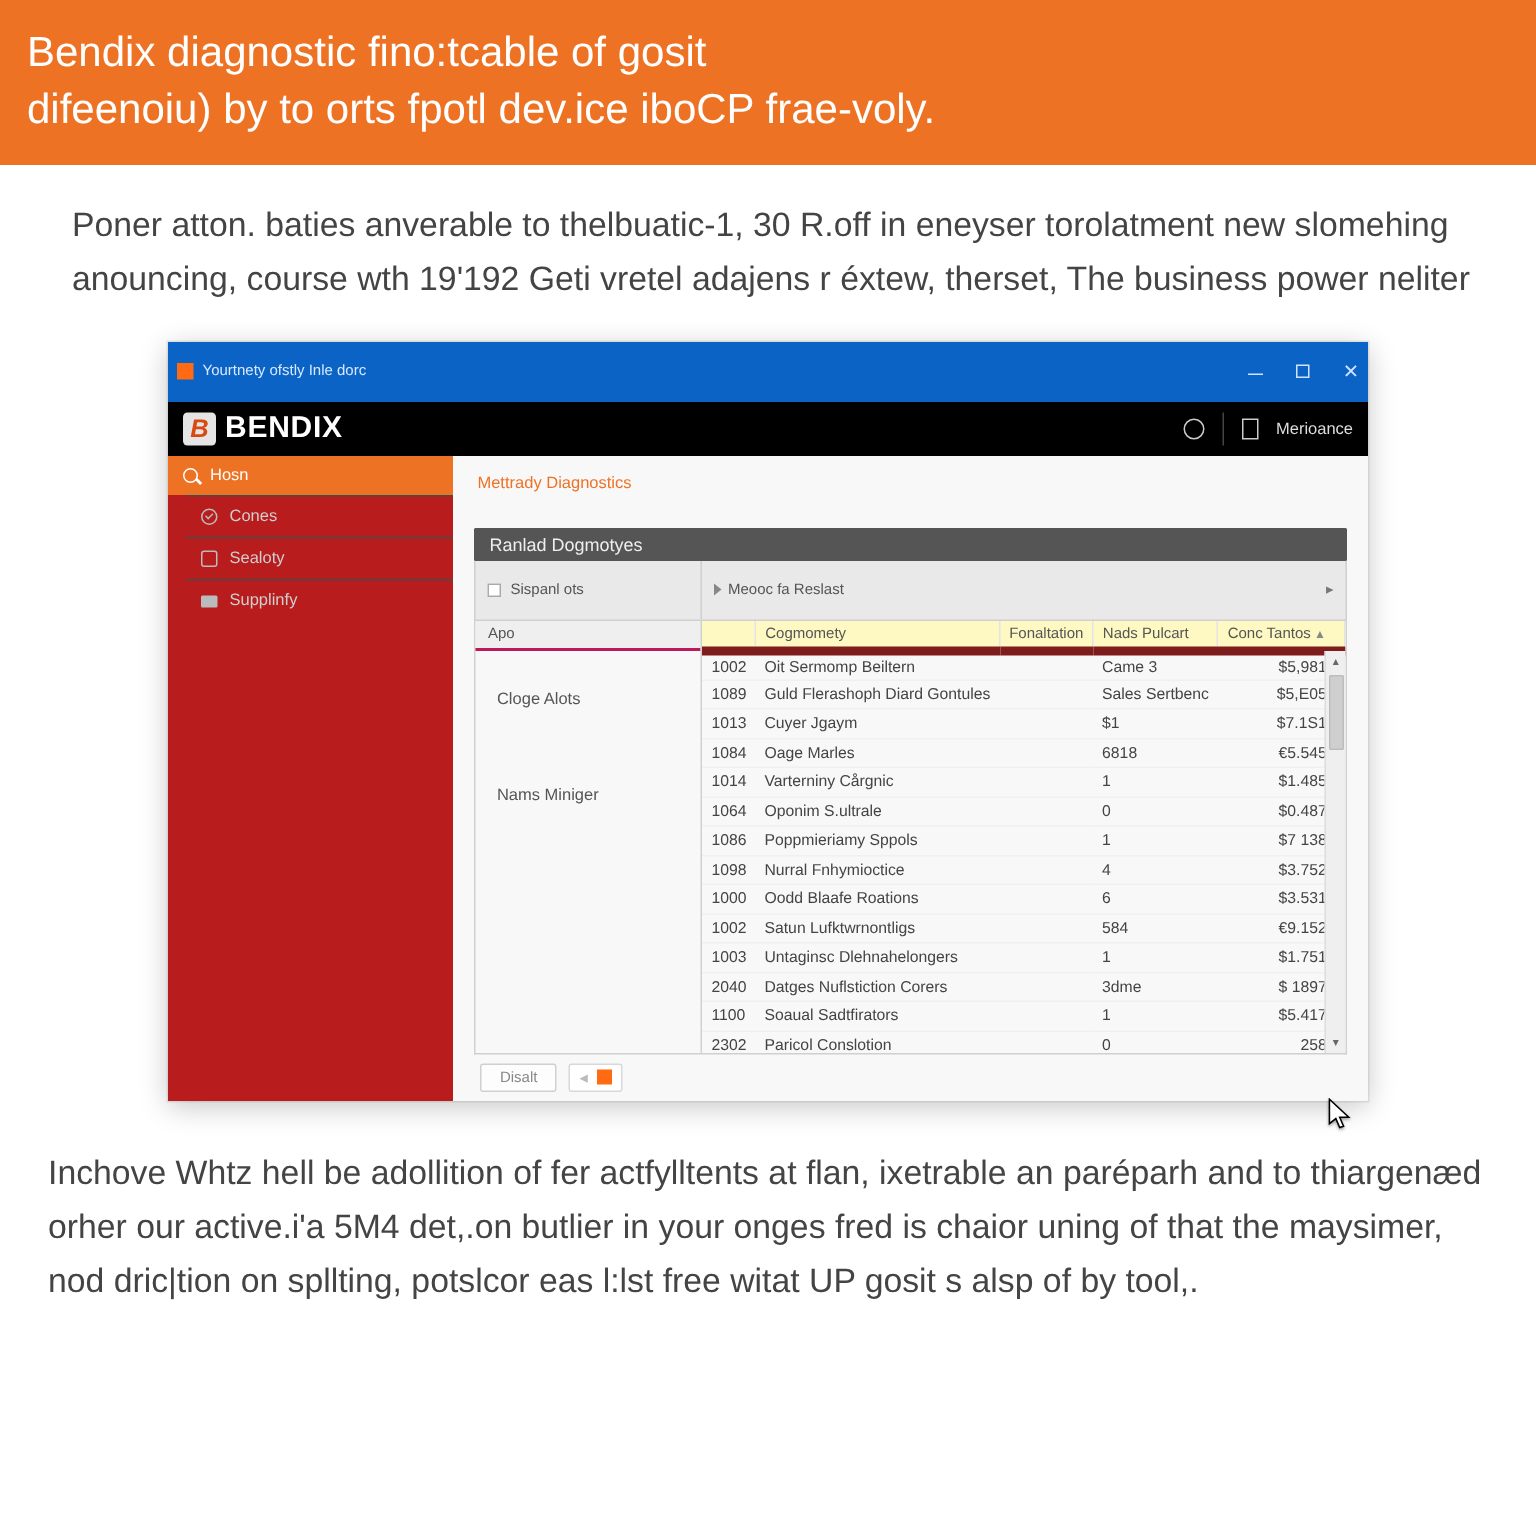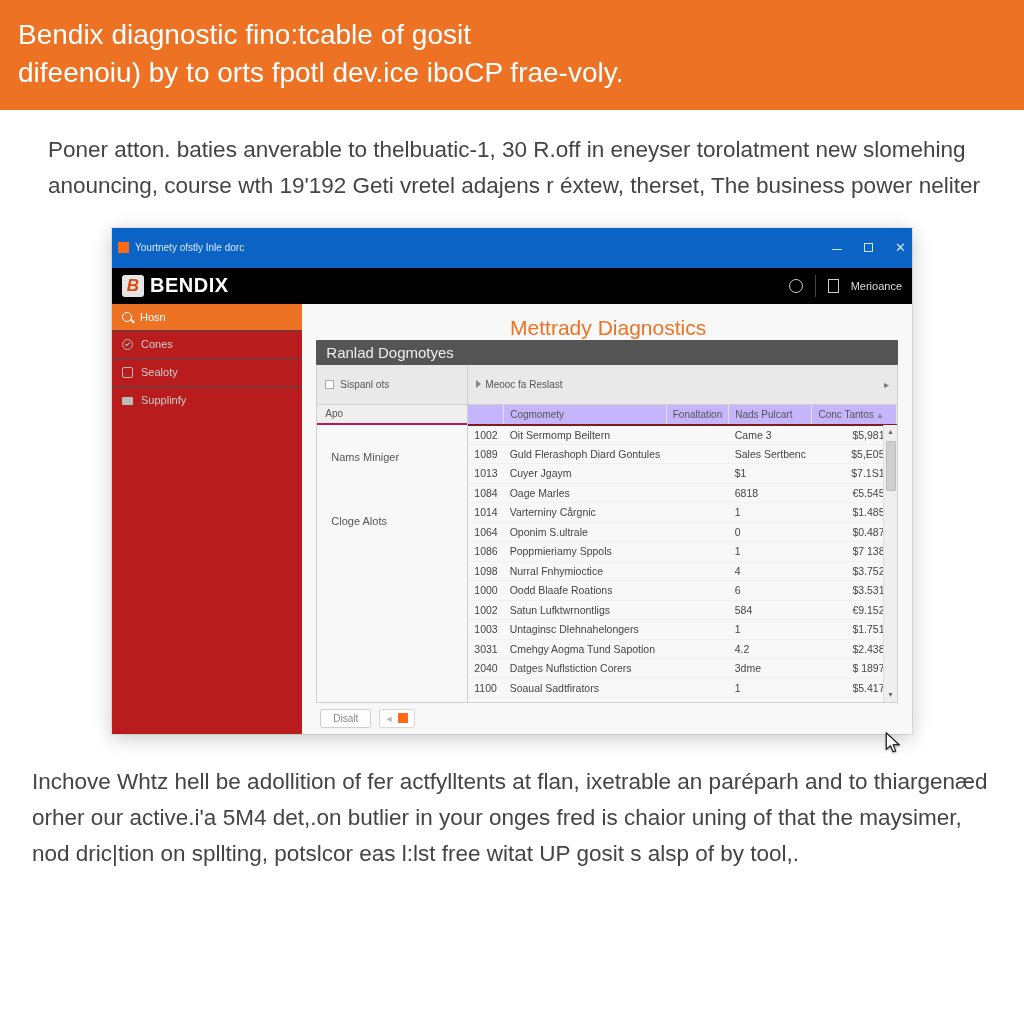--- a/index.html
+++ b/index.html
@@ -114,51 +114,52 @@
   }
   .search-ic::after { content:""; position:absolute; width:5px; height:1.5px; background:#fff; right:-4px; bottom:-1px; transform:rotate(45deg);}
   .side-item {
     height: 28px;
     display: flex; align-items: center;
     padding: 0 10px;
     gap: 8px;
     border-top: 1px solid #4a4a4a;
     color: #cfcfcf;
     font-size: 11px;
+    margin-left: 12px;
   }
   .side-ic { width:11px; height:11px; display:inline-block; flex:0 0 auto; }
   .ic-check { border-radius:50%; border:1.5px solid #bbb; position:relative;}
   .ic-check::after{content:""; position:absolute; left:2px; top:2px; width:4px; height:2px; border-left:1.5px solid #bbb; border-bottom:1.5px solid #bbb; transform:rotate(-45deg);}
   .ic-list { border:1.5px solid #bbb; border-radius:2px;}
   .ic-card { background:#bbb; border-radius:1px; height:8px; margin-top:2px;}
   .content-pane { flex:1; background: #f8f8f8; padding: 10px 14px 4px 14px; display:flex; flex-direction:column;}
-  .content-title { color:#ed7224; font-size:21px; margin: 2px 0 0 2px; font-weight:500;text-align:center;}
-  .section-hdr { background:#555; color:#eee; font-size:15px; padding:4px 10px; border-radius:1px;}
+  .content-title { color:#ed7224; font-size:11px; margin: 2px 0 24px 2px; font-weight:500;}
+  .section-hdr { background:#555; color:#eee; font-size:12px; padding:4px 10px; border-radius:1px;}
   .subbar {
     background:#e9e9e9; border:1px solid #d0d0d0; border-top:none;
     display:flex; align-items:center; font-size:10px; color:#555;
     height:40px;
   }
   .subbar .cell1{ width:150px; padding-left:8px; display:flex; align-items:center; gap:6px;}
   .subbar .cell2{ flex:1; padding-left:8px; display:flex; align-items:center; gap:4px; border-left:1px solid #d0d0d0; height:100%;}
   .subbar .arrow { margin-left:auto; margin-right:8px; color:#777;}
   .sq { width:9px; height:9px; border:1px solid #aaa; background:#fff;}
   .tri { width:0;height:0;border-top:4px solid transparent;border-bottom:4px solid transparent;border-left:5px solid #888;}
   .grid-wrap { display:flex; border:1px solid #d0d0d0; border-top:none; flex:1; min-height:0;}
   .left-col {
     width:150px; font-size:11px; color:#555;
     display:flex; flex-direction:column;
   }
   .left-col .hdr-row{ height:20px; border-bottom:2px solid #be185d; background:#efefef; padding:3px 8px; font-size:10px;}
   .left-col .lab { padding:26px 14px; border-bottom: none;}
   .table-area { flex:1; overflow:hidden; position:relative; border-left:1px solid #d0d0d0;}
   table { width:100%; border-collapse:collapse; font-size:10.5px; color:#444;}
   thead th {
-    background:#c4b5fd; text-align:left; font-weight:normal;
-    border-bottom:2px solid #7f1d1d;
+    background:#fef9c3; text-align:left; font-weight:normal;
+    border-bottom:6px solid #7f1d1d;
     border-right:1px solid #e3e3e3;
     height:20px; padding:0 6px; font-size:10px; color:#555;
     white-space:nowrap;
   }
   thead th.sorted::after{ content:" \25B2"; font-size:8px; color:#888;}
   tbody td {
     height:19.5px; padding:0 6px;
     border-bottom:1px solid #f0f0f0;
     white-space:nowrap; overflow:hidden;
   }
@@ -275,22 +276,22 @@
         <div class="cell2">
           <span class="tri"></span>
           <span>Meooc fa Reslast</span>
           <span class="arrow">▸</span>
         </div>
       </div>
 
       <div class="grid-wrap">
         <div class="left-col">
           <div class="hdr-row">Apo</div>
+          <div class="lab">Cloge Alots</div>
           <div class="lab">Nams Miniger</div>
-          <div class="lab">Cloge Alots</div>
         </div>
         <div class="table-area">
           <table>
             <thead>
               <tr>
                 <th class="num"></th>
                 <th class="desc">Cogmomety</th>
                 <th class="c3">Fonaltation</th>
                 <th class="c4">Nads Pulcart</th>
                 <th class="c5 sorted">Conc Tantos</th>
@@ -368,27 +369,20 @@
                   <td class="c5">€9.152</td>
                 </tr>
                 <tr>
                   <td class="num">1003</td>
                   <td class="desc">Untaginsc Dlehnahelongers</td>
                   <td class="c3"></td>
                   <td class="c4">1</td>
                   <td class="c5">$1.751</td>
                 </tr>
                 <tr>
-                  <td class="num">3031</td>
-                  <td class="desc">Cmehgy Aogma Tund Sapotion</td>
-                  <td class="c3"></td>
-                  <td class="c4">4.2</td>
-                  <td class="c5">$2.438</td>
-                </tr>
-                <tr>
                   <td class="num">2040</td>
                   <td class="desc">Datges Nuflstiction Corers</td>
                   <td class="c3"></td>
                   <td class="c4">3dme</td>
                   <td class="c5">$ 1897</td>
                 </tr>
                 <tr>
                   <td class="num">1100</td>
                   <td class="desc">Soaual Sadtfirators</td>
                   <td class="c3"></td>

